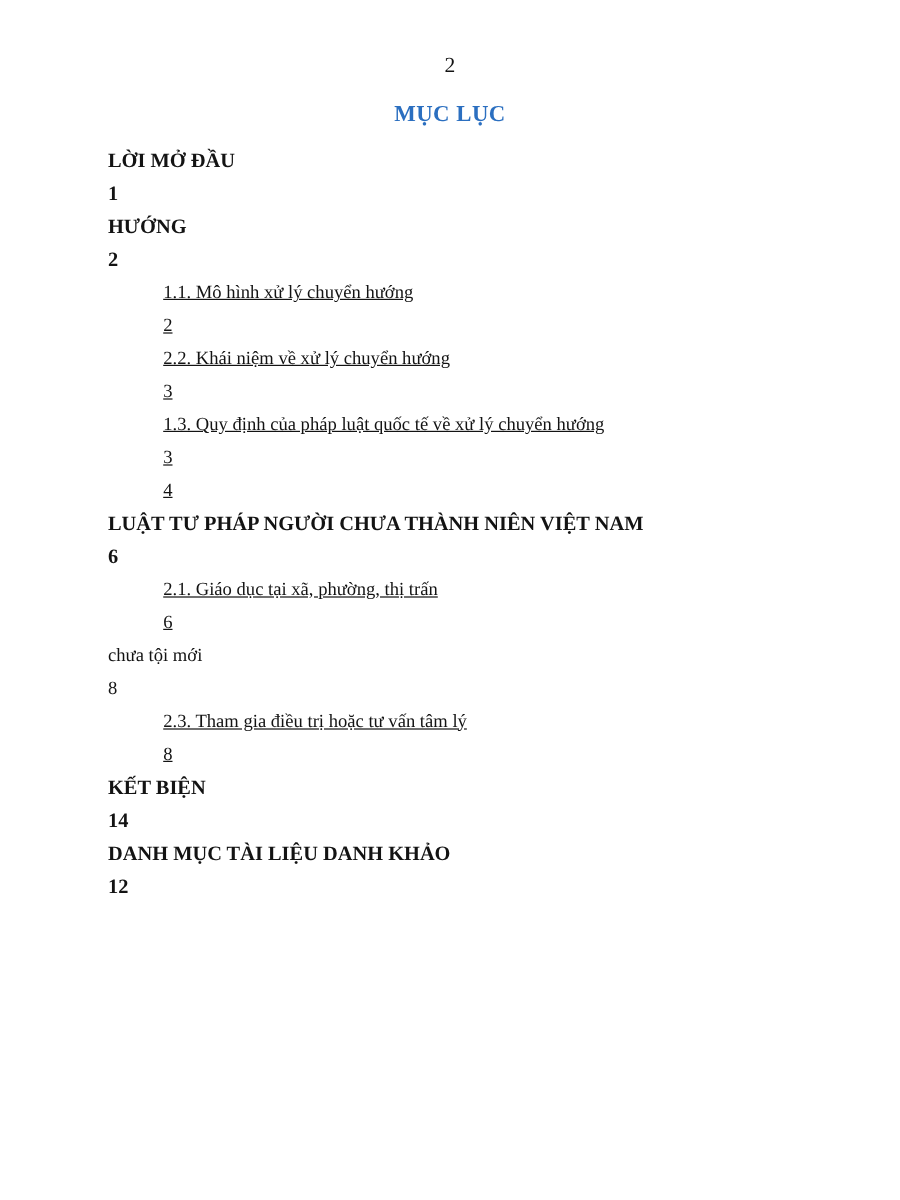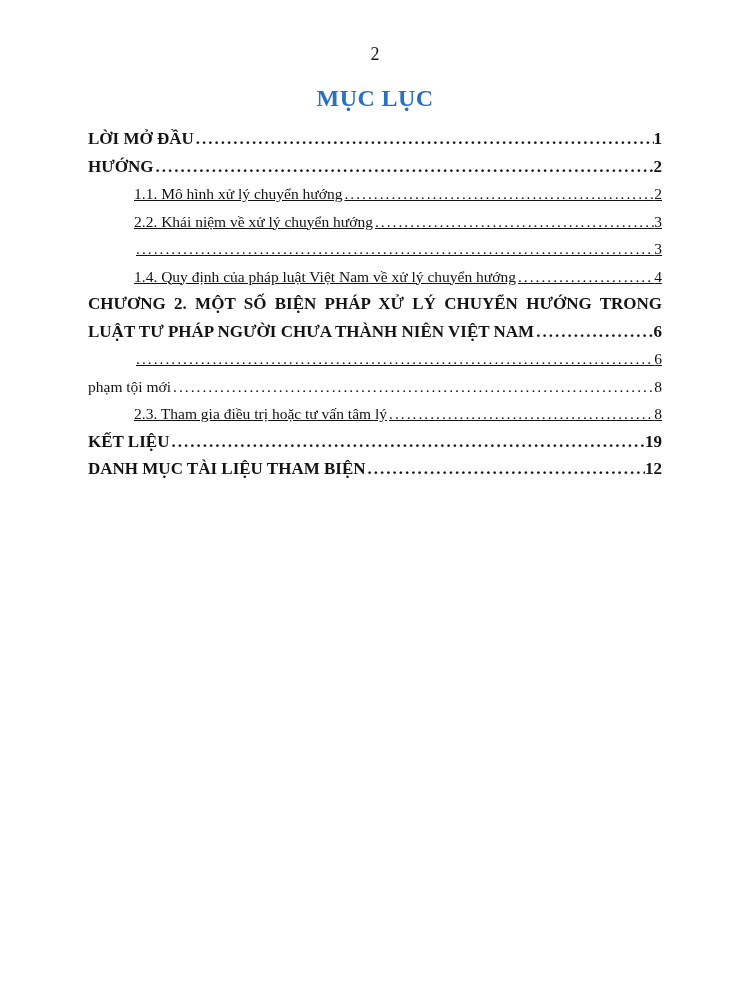--- a/index.html
+++ b/index.html
@@ -13,31 +13,32 @@
   .page { width: 750px; height: 1000px; background: #ffffff; }
   .pagenum {
     padding-top: 44px;
     text-align: center;
     font-size: 18px;
     line-height: 20px;
   }
   .toc-title {
     margin: 21px 0 0 0;
     text-align: center;
-    font-size: 24px;
+    font-size: 19px;
     font-weight: 700;
     letter-spacing: 0.4px;
     color: #2B6FC0;
   }
   .toc { margin: 13px 88px 0 88px; }
   .row {
     display: flex;
     align-items: baseline;
     line-height: 27.5px;
     font-size: 15.5px;
+    flex-direction: column;
   }
   .row .text { white-space: nowrap; }
   .row.bold { font-weight: 700; font-size: 17px; }
   .row.indent { padding-left: 46px; text-decoration: underline; }
   .row.justify {
     display: block;
     text-align: justify;
     text-align-last: justify;
   }
   .row.justify .text { white-space: normal; }
@@ -72,52 +73,52 @@
         <span class="text">1.1. Mô hình xử lý chuyển hướng</span>
         <span class="leader">................................................................................................................................................................................................................................................</span>
         <span class="pg">2</span>
       </div>
       <div class="row indent">
         <span class="text">2.2. Khái niệm về xử lý chuyển hướng</span>
         <span class="leader">................................................................................................................................................................................................................................................</span>
         <span class="pg">3</span>
       </div>
       <div class="row indent">
+        <span class="text">1.3. Quy định của pháp luật quốc tế về xử lý chuyển hướng</span>
         <span class="leader">................................................................................................................................................................................................................................................</span>
         <span class="pg">3</span>
       </div>
       <div class="row indent">
-        <span class="text">1.4. Quy định của pháp luật Việt Nam về xử lý chuyển hướng</span>
         <span class="leader">................................................................................................................................................................................................................................................</span>
         <span class="pg">4</span>
       </div>
-      <div class="row bold justify"><span class="text">CHƯƠNG 2. MỘT SỐ BIỆN PHÁP XỬ LÝ CHUYỂN HƯỚNG TRONG</span></div>
       <div class="row bold">
         <span class="text">LUẬT TƯ PHÁP NGƯỜI CHƯA THÀNH NIÊN VIỆT NAM</span>
         <span class="leader">................................................................................................................................................................................................................................................</span>
         <span class="pg">6</span>
       </div>
       <div class="row indent">
+        <span class="text">2.1. Giáo dục tại xã, phường, thị trấn</span>
         <span class="leader">................................................................................................................................................................................................................................................</span>
         <span class="pg">6</span>
       </div>
       <div class="row">
-        <span class="text">phạm tội mới</span>
+        <span class="text">chưa tội mới</span>
         <span class="leader">................................................................................................................................................................................................................................................</span>
         <span class="pg">8</span>
       </div>
       <div class="row indent">
         <span class="text">2.3. Tham gia điều trị hoặc tư vấn tâm lý</span>
         <span class="leader">................................................................................................................................................................................................................................................</span>
         <span class="pg">8</span>
       </div>
       <div class="row bold">
-        <span class="text">KẾT LIỆU</span>
+        <span class="text">KẾT BIỆN</span>
         <span class="leader">................................................................................................................................................................................................................................................</span>
-        <span class="pg">19</span>
+        <span class="pg">14</span>
       </div>
       <div class="row bold">
-        <span class="text">DANH MỤC TÀI LIỆU THAM BIỆN</span>
+        <span class="text">DANH MỤC TÀI LIỆU DANH KHẢO</span>
         <span class="leader">................................................................................................................................................................................................................................................</span>
         <span class="pg">12</span>
       </div>
     </nav>
 </div>
 
 </body></html>

